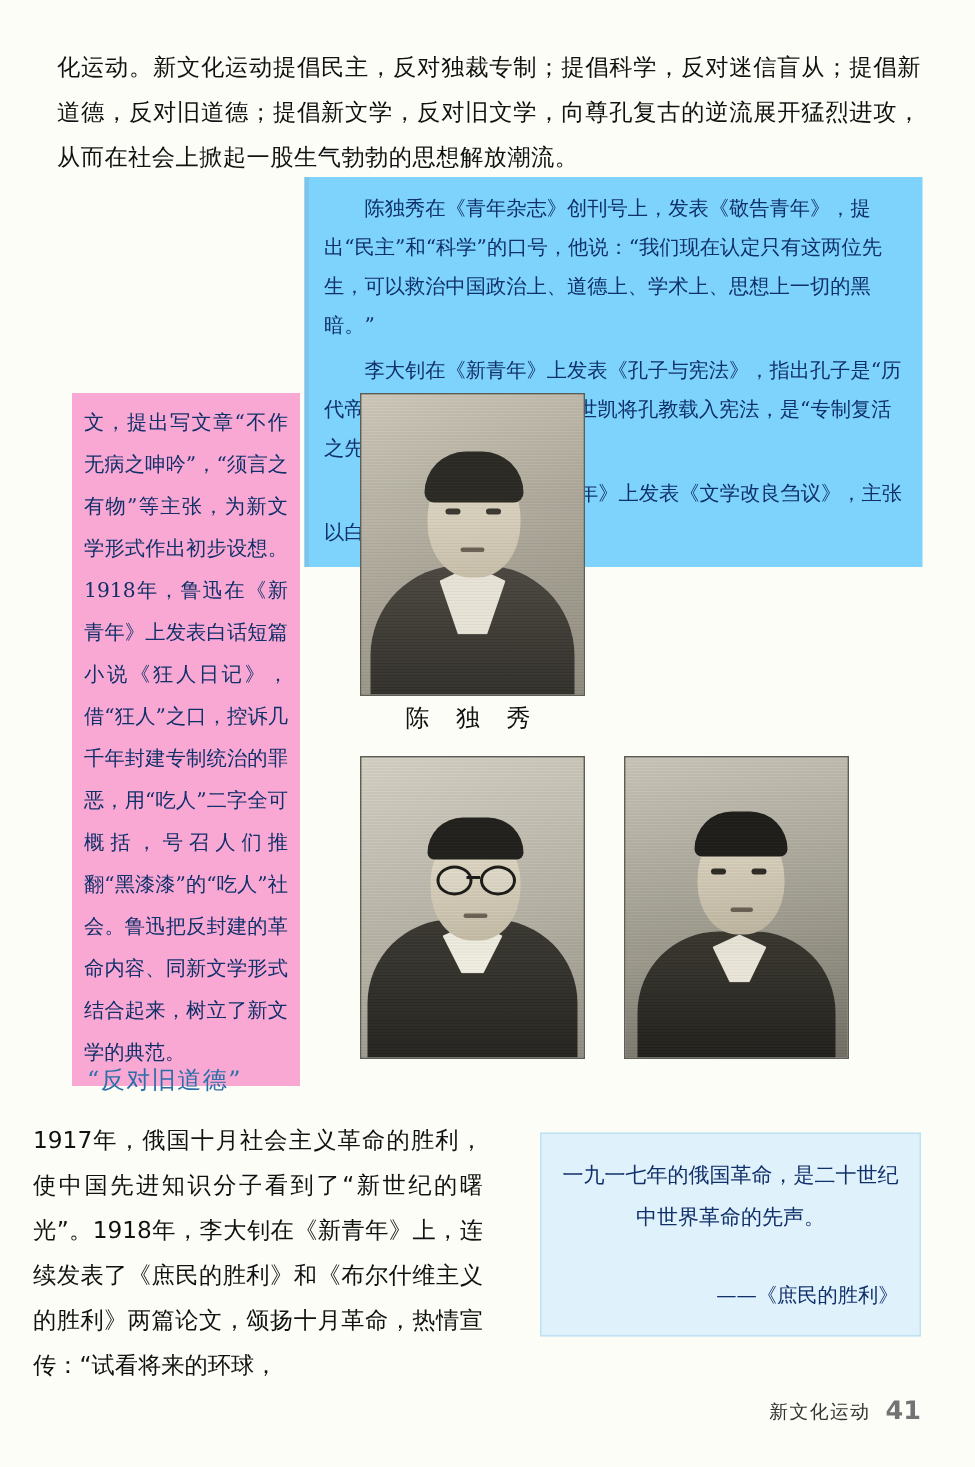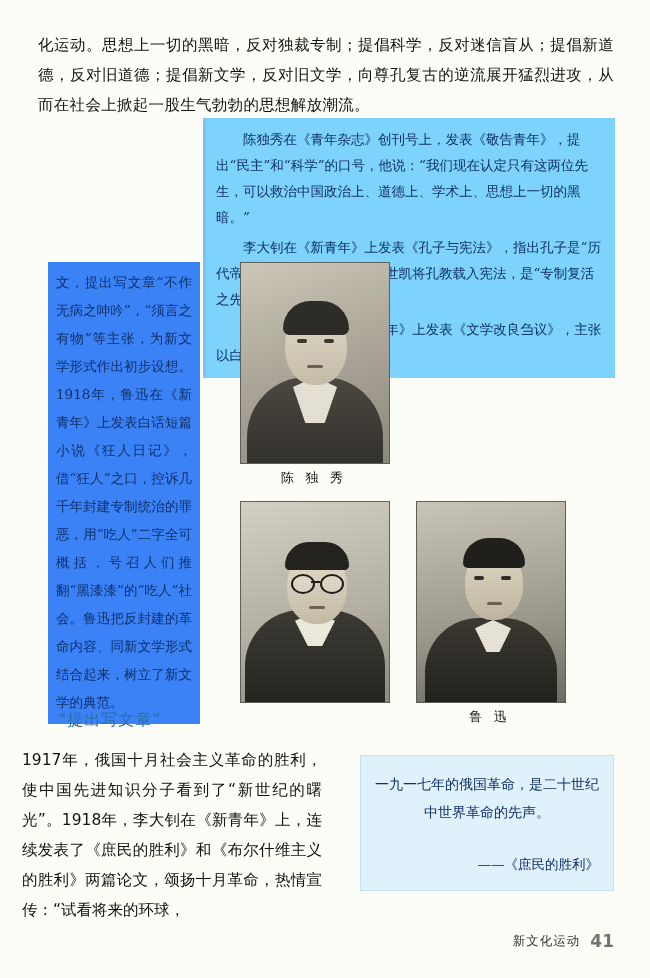--- a/index.html
+++ b/index.html
@@ -32,44 +32,44 @@
     font-size:13.5px; line-height:26px;
     text-indent:2em;
     color:#10306a;
     font-family:"DejaVu Serif", serif;
   }
   .quote-block p:last-child { margin-bottom:0; }
 
   
   .left-col {
     position:absolute; left:48px; top:262px; width:152px;
-    background:#3b82f6;
+    background:#f9a8d4;
     padding:6px 8px 8px 8px;
     box-sizing:border-box;
     font-size:13.5px; line-height:28px;
     color:#10306a;
     font-family:"DejaVu Serif", serif;
   }
   .left-col p { margin:0; text-indent:0; text-align:justify; }
 
   
   .photos { position:absolute; left:240px; top:262px; width:330px; }
   .photo-row { display:flex; gap:28px; }
   .photo-row + .photo-row { margin-top:14px; }
   .photo-cell { width:148px; }
   .frame {
     width:148px; height:200px;
     border:1px solid #5e5e58;
     background:#b9b5a8;
     position:relative; overflow:hidden;
   }
   .caption {
-    text-align:center; font-size:13px; margin-top:5px;
+    text-align:center; font-size:16px; margin-top:5px;
     letter-spacing:4px; color:#111;
-    font-family:Liberation Sans, sans-serif;
+    font-family:Liberation Mono, monospace;
   }
 
   
   .bg { position:absolute; inset:0; }
   .p1 .bg { background:linear-gradient(160deg,#cfcabb 0%,#a9a496 55%,#8e8a7d 100%); }
   .p2 .bg { background:linear-gradient(150deg,#2e2c27 0%,#4b4841 45%,#2a2824 100%); }
   .p3 .bg { background:linear-gradient(165deg,#d6d2c6 0%,#b4b0a3 60%,#8f8c80 100%); }
   .p4 .bg { background:linear-gradient(170deg,#cbc7ba 0%,#9d9a8d 60%,#6e6c62 100%); }
 
   .head { position:absolute; border-radius:50% 50% 46% 46%; }
@@ -167,21 +167,21 @@
     display:flex; align-items:flex-end; gap:10px;
   }
   .footer .fname { font-size:12.5px; color:#333; letter-spacing:1px; }
   .footer .fnum { font-size:17px; font-weight:bold; color:#737373; line-height:1; }
 </style>
 </head>
 <body>
 
 <div class="page">
 
-  <div class="top-para">化运动。思想上一切的黑暗，反对独裁专制；提倡科学，反对迷信盲从；提倡新道德，反对旧道德；提倡新文学，反对旧文学，向尊孔复古的逆流展开猛烈进攻，从而在社会上掀起一股生气勃勃的思想解放潮流。</div>
+  <div class="top-para">化运动。新文化运动提倡民主，反对独裁专制；提倡科学，反对迷信盲从；提倡新道德，反对旧道德；提倡新文学，反对旧文学，向尊孔复古的逆流展开猛烈进攻，从而在社会上掀起一股生气勃勃的思想解放潮流。</div>
 
   <div class="quote-block">
     <p>陈独秀在《青年杂志》创刊号上，发表《敬告青年》，提出“民主”和“科学”的口号，他说：“我们现在认定只有这两位先生，可以救治中国政治上、道德上、学术上、思想上一切的黑暗。”</p>
     <p>李大钊在《新青年》上发表《孔子与宪法》，指出孔子是“历代帝王专制之护符”，揭露袁世凯将孔教载入宪法，是“专制复活之先声”。</p>
     <p>1917年，胡适在《新青年》上发表《文学改良刍议》，主张以白话文代替文言</p>
   </div>
 
   <div class="left-col">
     <p>文，提出写文章“不作无病之呻吟”，“须言之有物”等主张，为新文学形式作出初步设想。
 1918年，鲁迅在《新青年》上发表白话短篇小说《狂人日记》，借“狂人”之口，控诉几千年封建专制统治的罪恶，用“吃人”二字全可概括，号召人们推翻“黑漆漆”的“吃人”社会。鲁迅把反封建的革命内容、同新文学形式结合起来，树立了新文学的典范。</p>
@@ -224,26 +224,25 @@
           <div class="bg"></div>
           <div class="torso"></div>
           <div class="collar"></div>
           <div class="head"></div>
           <div class="hair"></div>
           <div class="eyeL"></div>
           <div class="eyeR"></div>
           <div class="mouth"></div>
           <div class="grain"></div>
         </div>
-        <div class="caption">鲁 迅</div>
       </div>
     </div>
   </div>
 
-  <div class="section-title">“提出写文章”</div>
+  <div class="section-title">“反对旧道德”</div>
 
   <div class="bottom-para">1917年，俄国十月社会主义革命的胜利，使中国先进知识分子看到了“新世纪的曙光”。1918年，李大钊在《新青年》上，连续发表了《庶民的胜利》和《布尔什维主义的胜利》两篇论文，颂扬十月革命，热情宣传：“试看将来的环球，</div>
 
   <div class="bottom-quote">
     <p>一九一七年的俄国革命，是二十世纪中世界革命的先声。</p>
     <p class="src">——《庶民的胜利》</p>
   </div>
 
   <div class="footer">
     <span class="fname">新文化运动</span>

